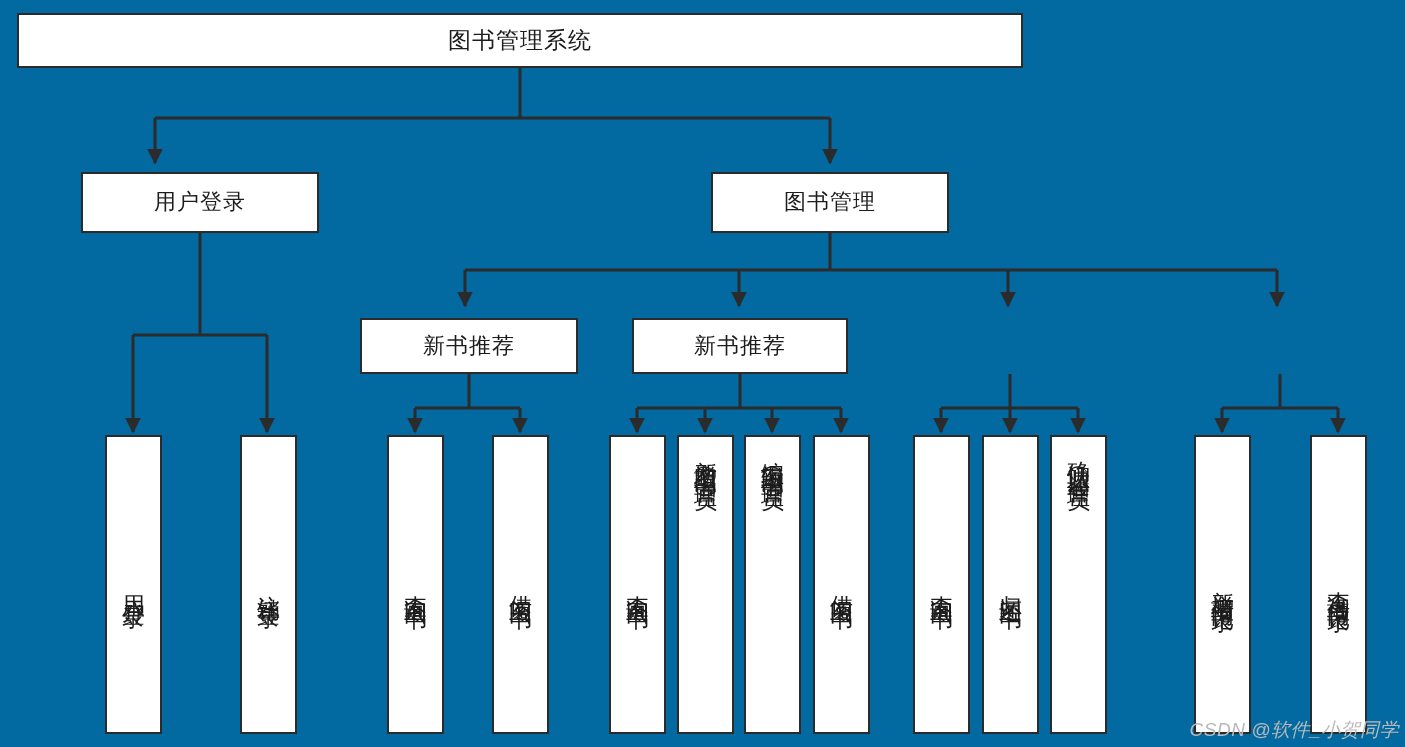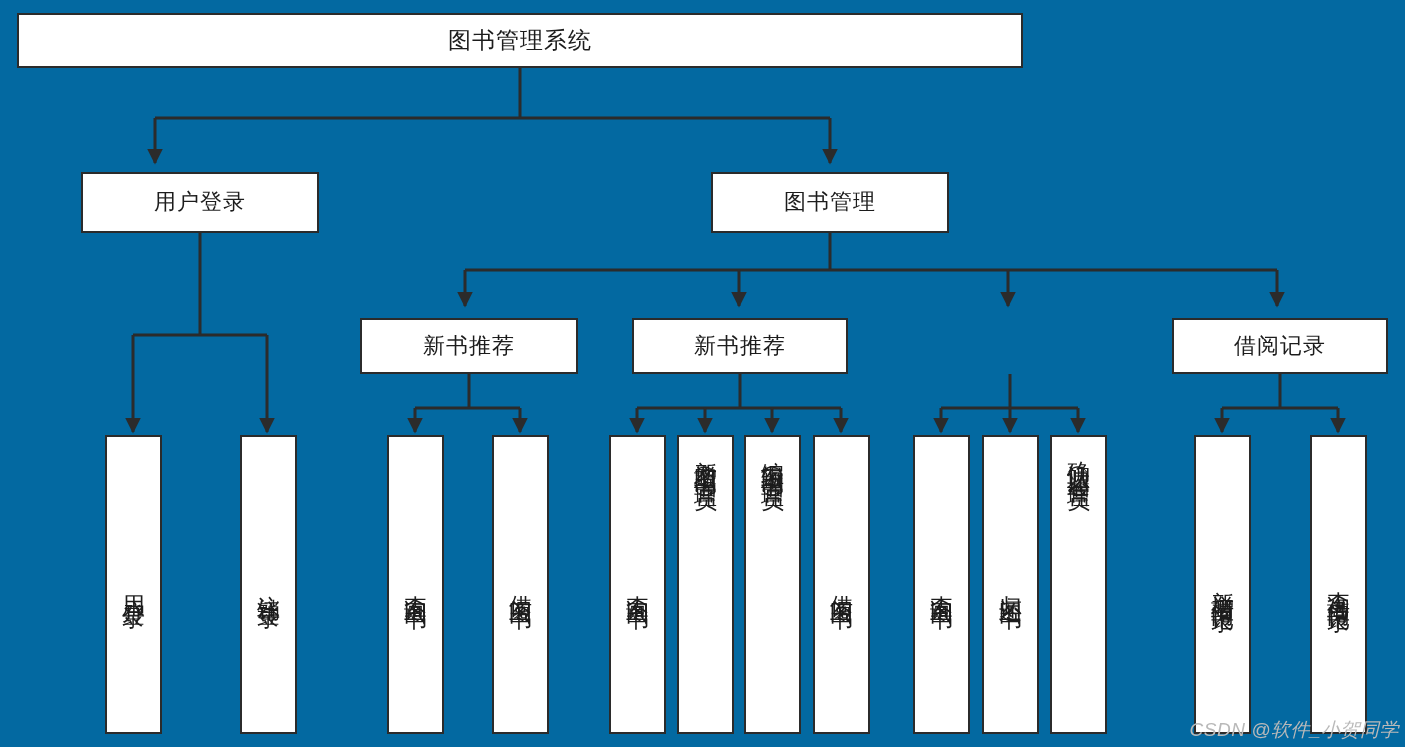--- a/index.html
+++ b/index.html
@@ -146,23 +146,20 @@
 
   <div class="node horiz" style="left:360px; top:318px; width:218px; height:56px;">
     <span class="label">新书推荐</span>
   </div>
 
   <div class="node horiz" style="left:632px; top:318px; width:216px; height:56px;">
     <span class="label">新书推荐</span>
   </div>
 
 
-  <div class="node horiz" style="left:1172px; top:318px; width:216px; height:56px;">
-    <span class="label">借阅记录</span>
-  </div>
 
   <div class="node vert center" style="left:105px; top:435px; width:57px; height:299px;">
     <span class="label">用户登录</span>
   </div>
 
   <div class="node vert center" style="left:240px; top:435px; width:57px; height:299px;">
     <span class="label">注销登录</span>
   </div>
 
   <div class="node vert center" style="left:387px; top:435px; width:57px; height:299px;">

